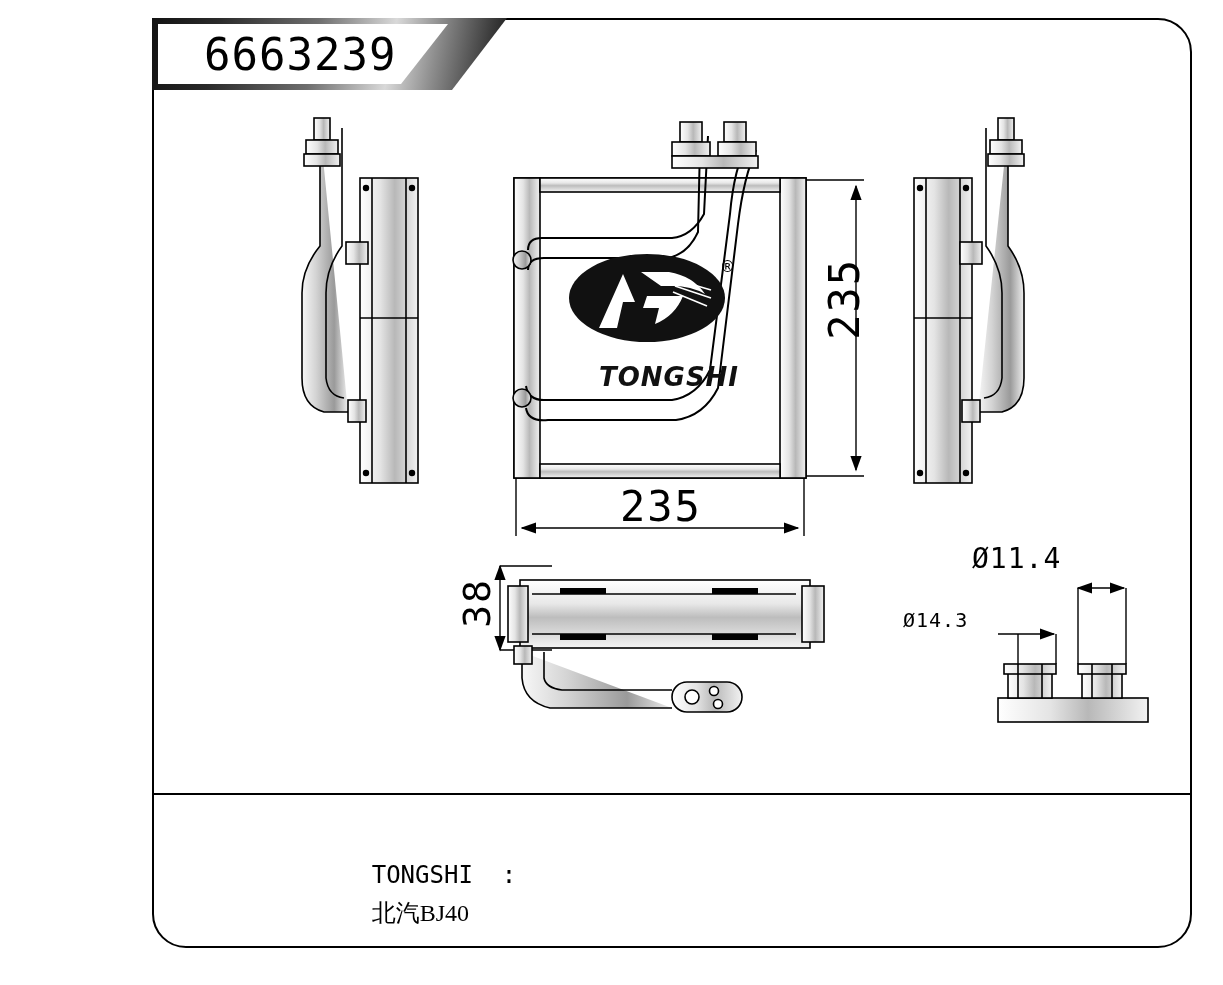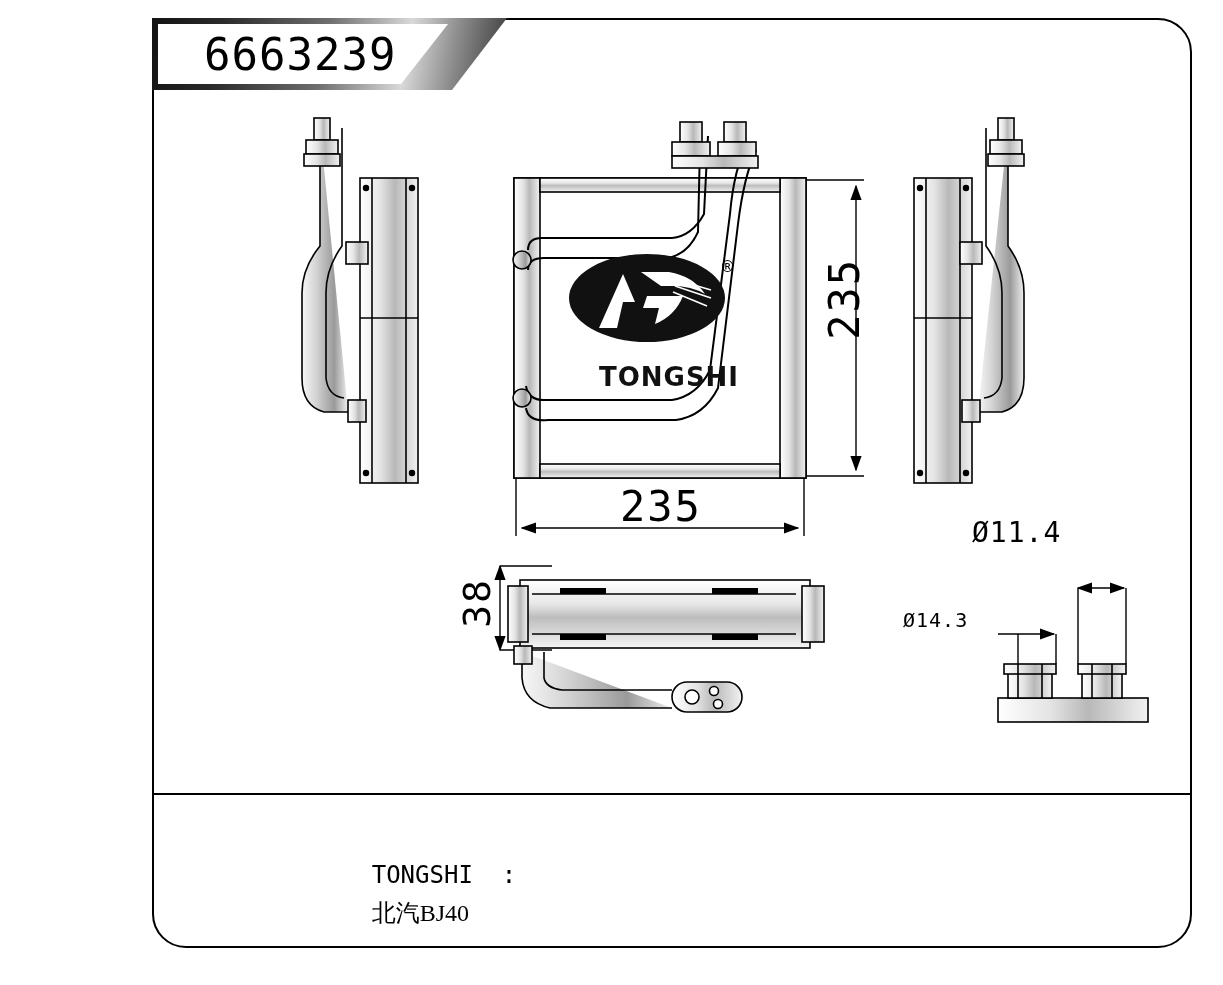--- a/index.html
+++ b/index.html
@@ -13,21 +13,21 @@
     box-sizing:border-box;background:#fff;
   }
   
   .divider{
     position:absolute;left:152px;top:793px;width:1040px;height:0;
     border-top:2px solid #000;
   }
 
   
   .banner{
-    position:absolute;left:152px;top:18px;width:355px;height:93px;padding-left:24px;
+    position:absolute;left:152px;top:18px;width:355px;height:93px;
   }
   .banner .bg{
     position:absolute;inset:0;
     background:linear-gradient(100deg,#131313 0%,#2a2a2a 18%,#6e6e6e 45%,#d9d9d9 66%,#8d8d8d 78%,#3b3b3b 92%,#101010 100%);
     clip-path:polygon(0 0,355px 0,300px 72px,0 72px);
   }
   .banner .inner{
     position:absolute;left:6px;top:6px;width:290px;height:60px;
     background:#fff;border:0;
     clip-path:polygon(0 0,290px 0,243px 60px,0 60px);
@@ -40,30 +40,30 @@
 
   
   .canvas{position:absolute;left:152px;top:18px;width:1040px;height:775px;}
   .canvas svg{display:block;}
 
   
   .logo{position:absolute;left:565px;top:250px;width:200px;height:160px;}
   .logo .reg{position:absolute;left:155px;top:8px;font-size:15px;font-family:"DejaVu Sans",sans-serif;}
   .logo .word{
     position:absolute;left:14px;top:112px;width:180px;text-align:center;
-    font-family:"DejaVu Sans",sans-serif;font-weight:bold;
+    font-family:"DejaVu Sans",sans-serif;font-weight:bold;font-style:italic;
     font-size:26px;letter-spacing:1px;color:#111;
   }
 
   
   .dim{position:absolute;font-family:"DejaVu Sans Mono",monospace;color:#000;}
   .dim.d235v{left:820px;top:258px;font-size:42px;writing-mode:vertical-rl;transform:rotate(180deg);letter-spacing:2px;}
   .dim.d235h{left:620px;top:482px;font-size:42px;letter-spacing:2px;}
   .dim.d38{left:455px;top:578px;font-size:38px;writing-mode:vertical-rl;transform:rotate(180deg);letter-spacing:2px;}
-  .dim.d114{left:972px;top:516px;font-size:28px;letter-spacing:1px;}
+  .dim.d114{left:972px;top:542px;font-size:28px;letter-spacing:1px;}
   .dim.d143{left:903px;top:608px;font-size:20px;letter-spacing:1px;}
 
   
   .specs{position:absolute;left:285px;top:818px;font-size:24px;line-height:38px;}
   .specs .row{white-space:pre;font-family:"DejaVu Sans Mono",monospace;}
   .specs .cn{font-family:Liberation Serif, serif;}
 </style>
 </head>
 <body>
 

